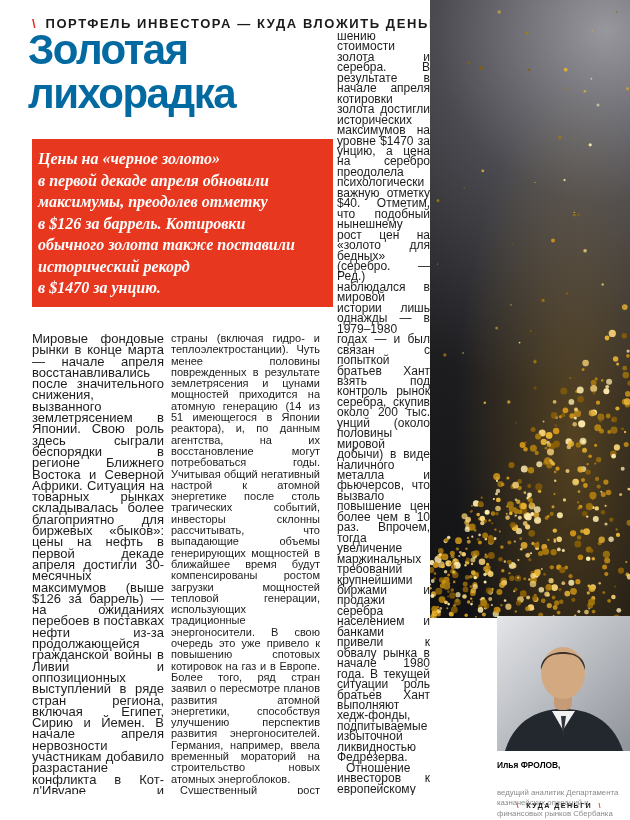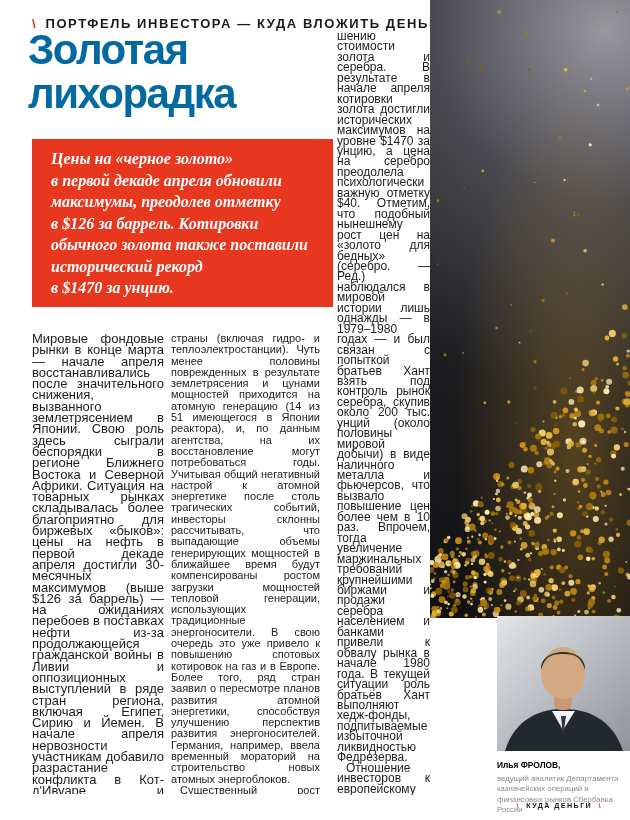--- a/index.html
+++ b/index.html
@@ -10,41 +10,41 @@
             letter-spacing:1.6px; color:#1a1a1a; white-space:nowrap; }
   .kicker > span { margin-right:3px; }
   .red { color:var(--accent,#e5301f); }
 
   .headline { position:absolute; left:28px; top:28px; width:300px;
               font-size:42px; line-height:44px; font-weight:bold; letter-spacing:-1.5px;
               color:#0369a1; white-space:pre-line; }
 
   .lead-box { position:absolute; left:32px; top:139px; width:301px; height:168px;
               background:var(--lead_box,#e8371f); }
-  .lead { padding:9px 6px 0 19px; font-family:"Liberation Serif", serif; font-style:italic;
+  .lead { padding:9px 6px 0 6px; font-family:"Liberation Serif", serif; font-style:italic;
           font-weight:bold; font-size:16px; line-height:21.5px; color:#fff; white-space:pre-line; }
 
   .col { position:absolute; color:#1c1c1c; text-align:justify; overflow:hidden; }
   .col p { margin:0; }
   .col p + p { text-indent:9px; }
   .col1 { left:32px;  top:333px; width:132px; height:461px; font-size:13px; line-height:11.3px; }
   .col2 { left:171px; top:333px; width:149px; height:461px; font-size:11px; line-height:11.3px; }
   .col3 { left:337px; top:31px;  width:93px;  height:764px; font-size:12px; line-height:10.45px; }
 
   .photo { position:absolute; left:430px; top:0; width:200px; height:618px; overflow:hidden;
            background: radial-gradient(circle at 88% 5%, #97979d 0%, #4a4a50 28%, #1d1d20 60%, #111113 100%); }
   .photo .glow { position:absolute; left:0; top:0; right:0; bottom:0;
            background: radial-gradient(ellipse at 72% 72%, rgba(216,156,40,0.30), rgba(0,0,0,0) 58%); }
   .photo svg { position:absolute; left:0; top:0; }
 
   .portrait { position:absolute; left:497px; top:616px; width:133px; height:135px; overflow:hidden; }
 
   .caption { position:absolute; left:497px; top:760px; width:126px;
              font-size:7.8px; line-height:10.5px; color:#8a8a8a; }
-  .cap-name { display:block; color:#000; font-weight:bold; font-size:8.4px; margin-bottom:3px; }
+  .cap-name { display:block; color:#000; font-weight:bold; font-size:8.4px; margin-bottom:17px; }
   .cap-role { display:block; }
 
   .footer-left { position:absolute; left:24px; top:798px; display:flex; align-items:center; gap:6px; }
   .pagenum { width:27px; height:15px; background:var(--accent,#e5301f); color:#fff; font-weight:bold;
              font-size:9.5px; display:flex; align-items:center; justify-content:center; }
   .footer-text { font-size:6.8px; color:#9a9a9a; letter-spacing:0.4px; }
   .footer-text .mag { font-weight:bold; color:#555; margin-right:3px; }
 
   .footer-right { position:absolute; right:28px; top:801px; font-size:7.2px; font-weight:bold;
                   letter-spacing:1.4px; color:#1a1a1a; white-space:nowrap; }

